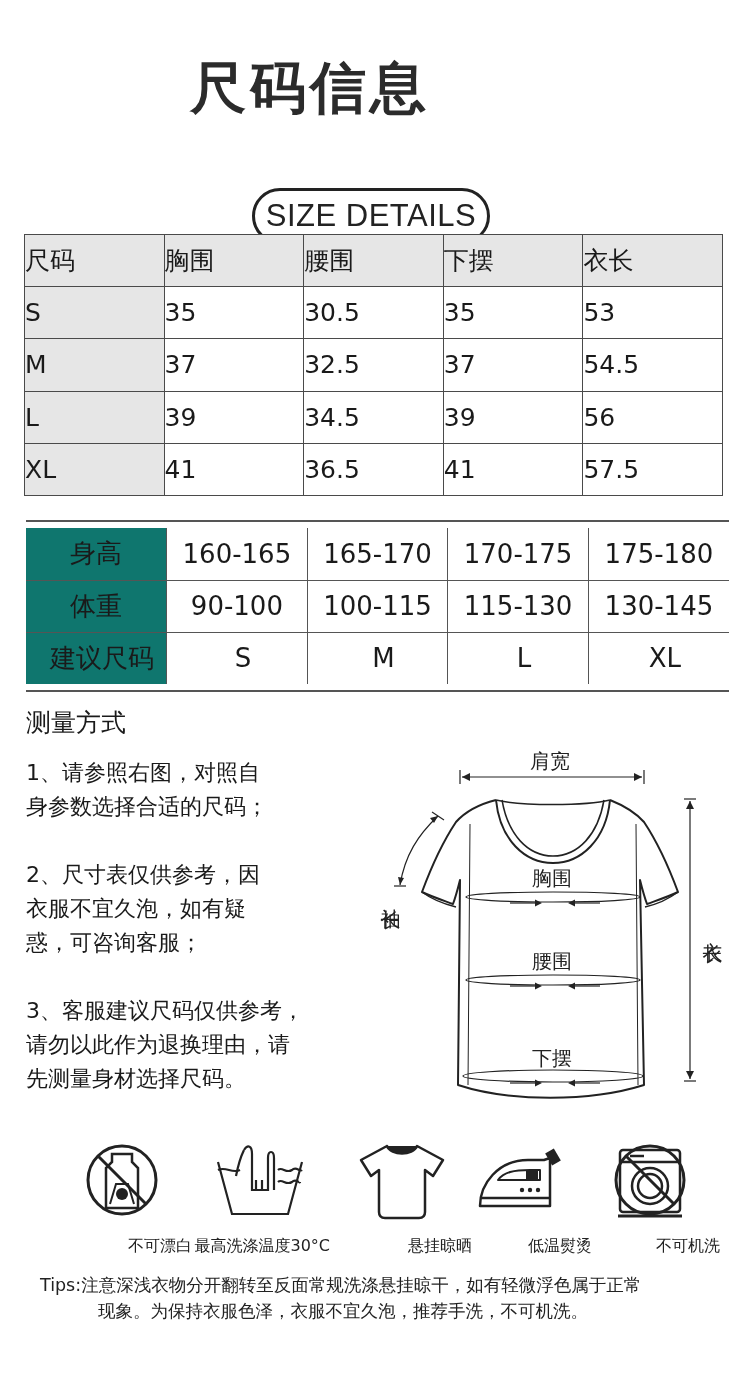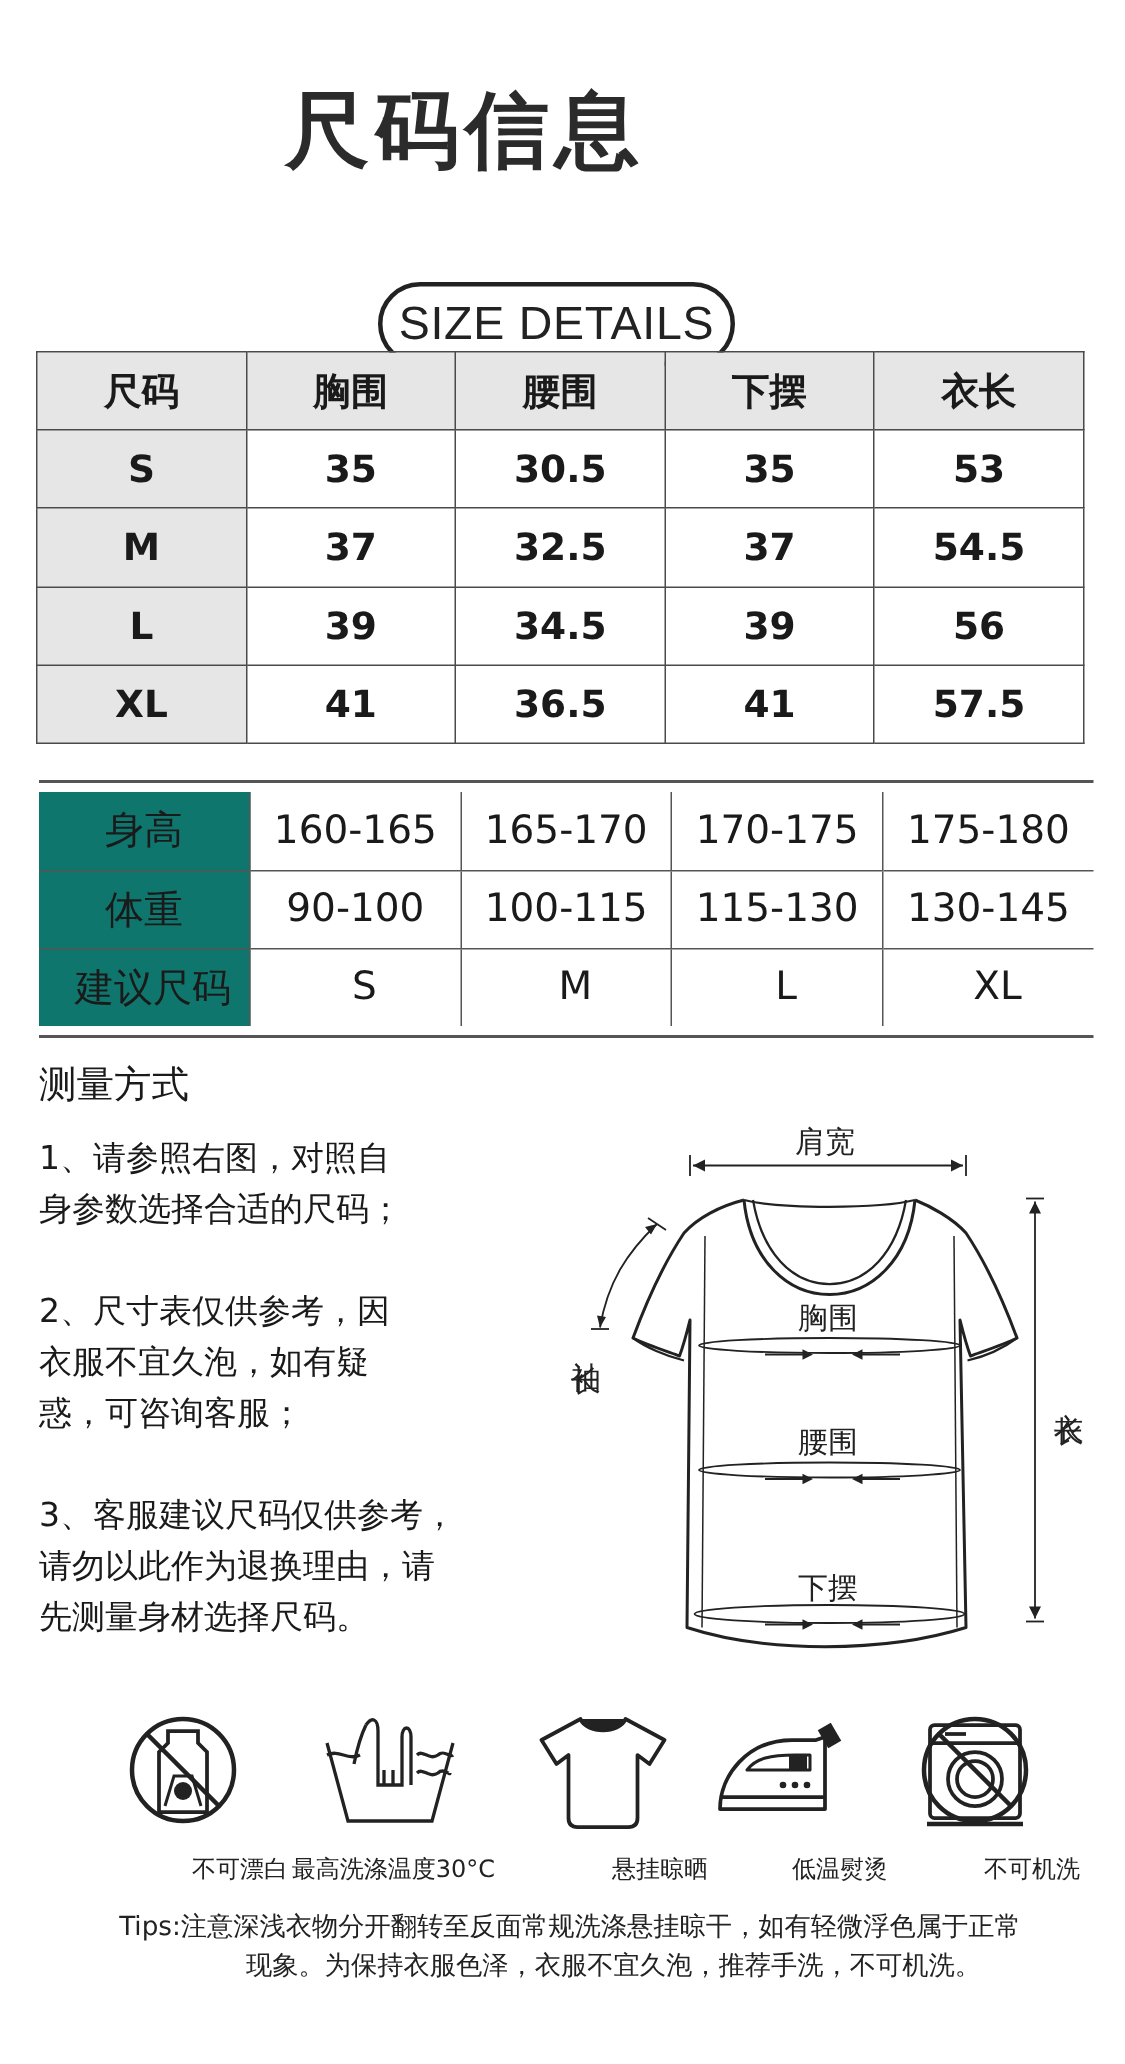--- a/index.html
+++ b/index.html
@@ -17,22 +17,22 @@
     font-family: "Liberation Sans", sans-serif; font-size: 31px; color: #222; letter-spacing: 0.5px; margin-top: 37px;
   }
   .pill-gap { position: absolute; left: 420px; top: 146px; width: 30px; height: 10px; background: #fff; }
 
   
   .t1 {
     position: absolute; left: 24px; top: 234px; width: 699px; height: 262px;
     border-collapse: collapse; table-layout: fixed;
   }
   .t1 td {
-    border: 1.5px solid #4a4a4a; text-align: center; vertical-align: middle;
-    font-size: 25px; height: 52px; color: #1a1a1a; font-weight: bold;
+    border: 1.5px solid #4a4a4a; vertical-align: middle;
+    font-size: 25px; height: 52px; color: #1a1a1a;
   }
   .t1 .g { background: #e6e6e6; }
 
   
   .t2wrap { position: absolute; left: 26px; top: 520px; width: 703px; }
   .t2line { height: 2px; background: #555; }
   .t2 { width: 100%; border-collapse: collapse; table-layout: fixed; margin-top: 6px; margin-bottom: 6px; }
   .t2 td {
     text-align: center; vertical-align: middle; font-size: 26px; height: 52px;
     border-bottom: 1.5px solid #555; border-left: 1.5px solid #555; color: #1a1a1a;
@@ -49,21 +49,21 @@
   .diagram { position: absolute; left: 370px; top: 740px; width: 360px; height: 360px; }
   .dlabel { position: absolute; font-size: 20px; color: #222; }
   .vlabel { writing-mode: vertical-rl; letter-spacing: 2px; }
 
   .care { position: absolute; top: 1140px; width: 140px; text-align: right; }
   .care svg { display: block; margin: 0 auto; }
   .care-label { margin-top: 16px; font-size: 16px; color: #222; }
 
   .tips {
     position: absolute; left: 40px; top: 1272px; width: 680px; font-size: 17.5px; line-height: 26px; color: #222;
-    text-align: center;
+    text-align: left;
   }
   .tips .l2 { padding-left: 58px; }
 </style>
 </head>
 <body>
 
 <div class="title">尺码信息</div>
 <div class="pill">
   <span>SIZE DETAILS</span>
 </div>

